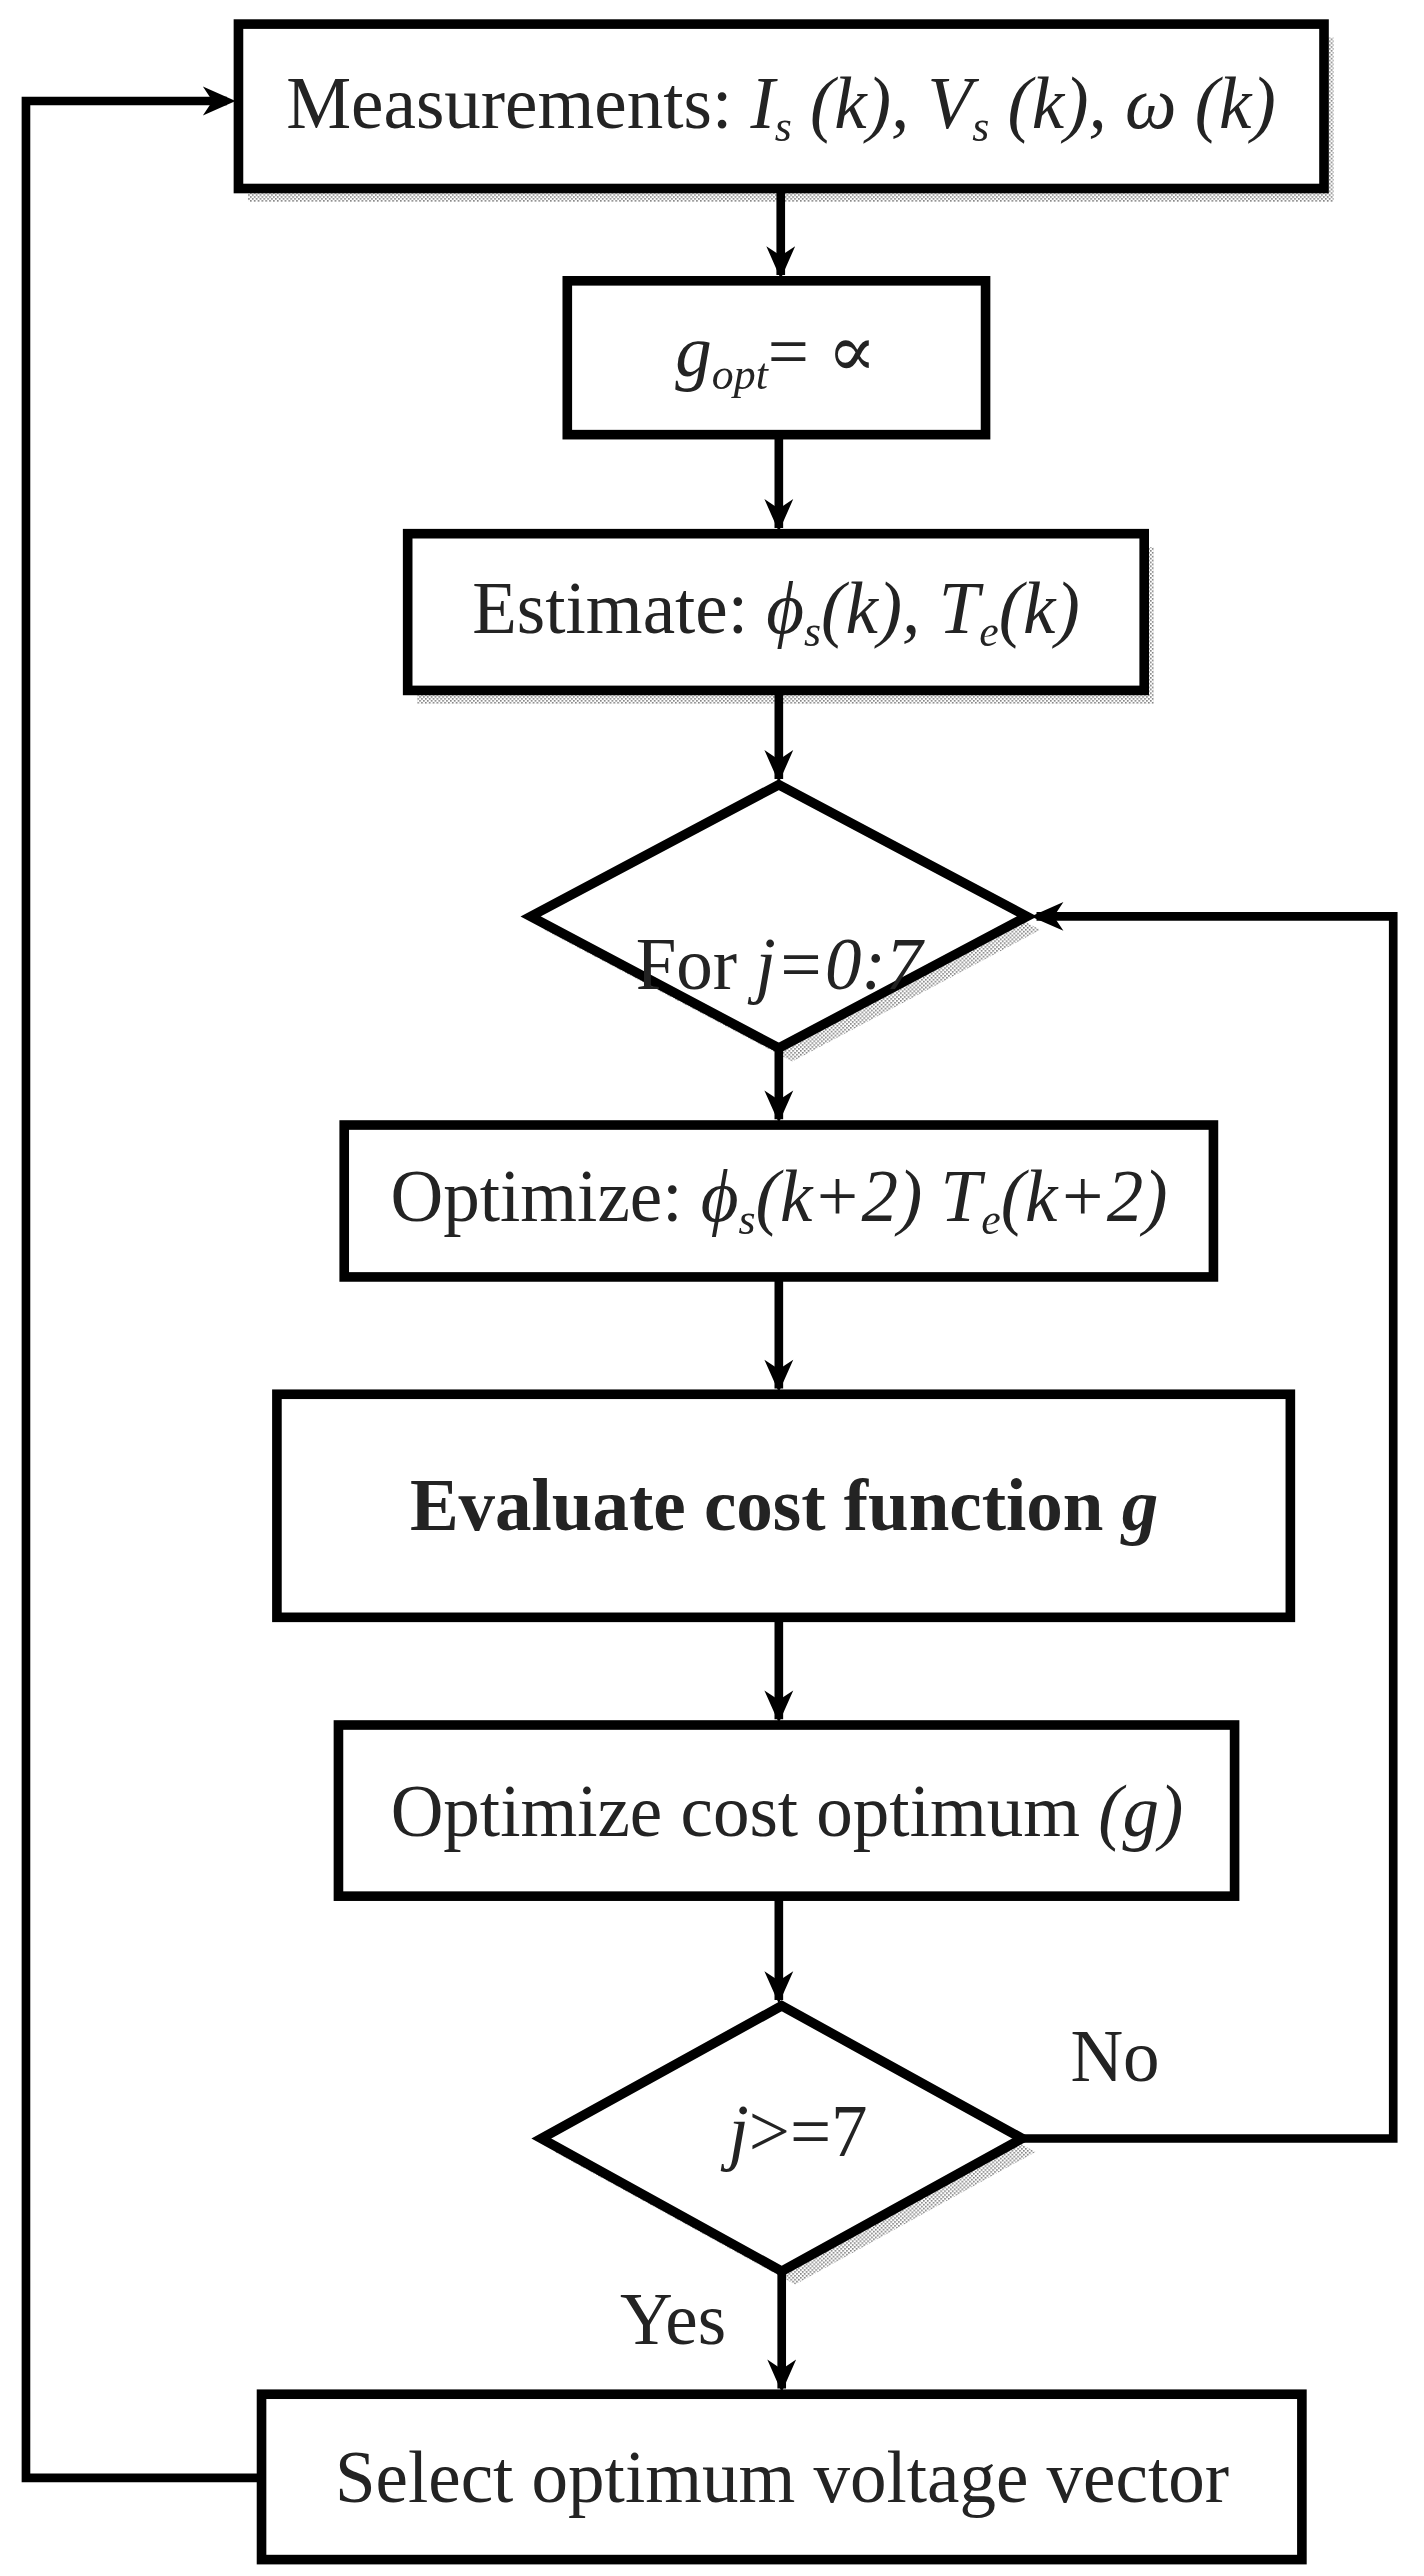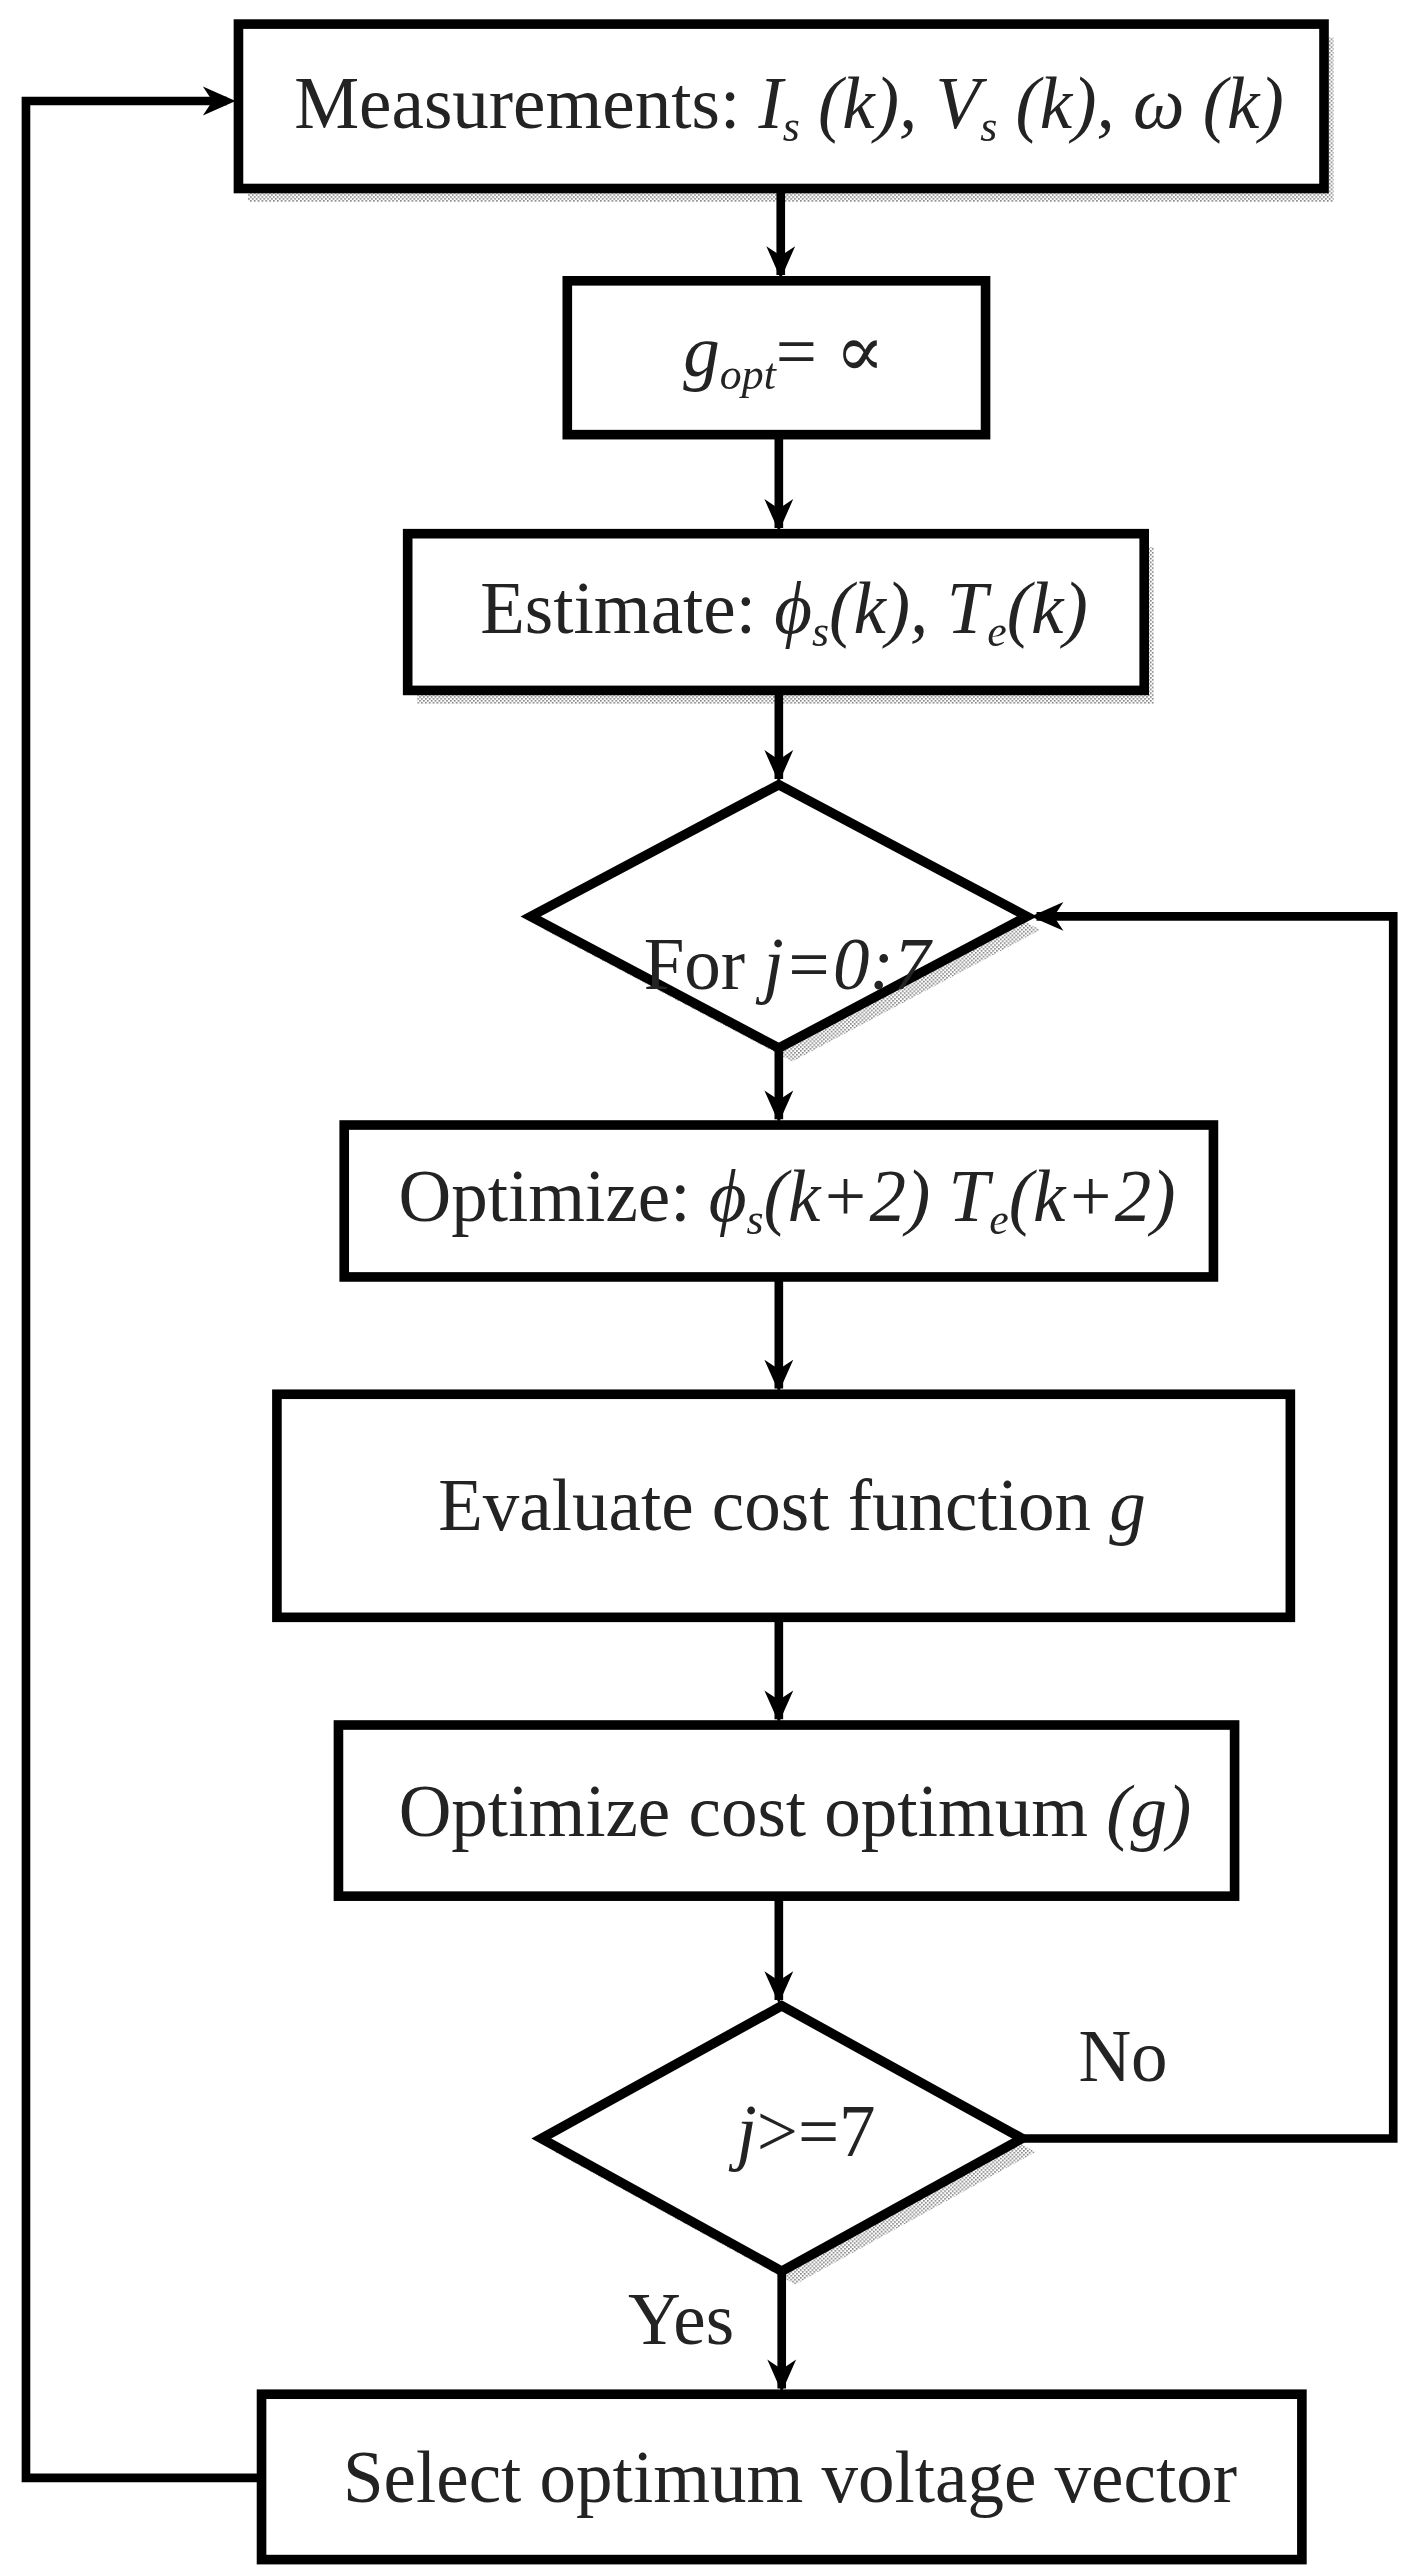--- a/index.html
+++ b/index.html
@@ -2,25 +2,25 @@
 <html><head>
 <meta charset="utf-8">
 <style>
   html,body{margin:0;padding:0;background:#ffffff;}
   .stage{position:relative;width:1424px;height:2576px;background:#ffffff;overflow:hidden;}
   .stage svg{position:absolute;left:0;top:0;}
   .txt{
     position:absolute;transform:translate(-50%,-50%);
     white-space:nowrap;text-align:center;
     font-family:"Liberation Serif","DejaVu Serif",serif;
-    font-size:73px;color:#232323;line-height:1.0;margin-left:8px;
+    font-size:73px;color:#232323;line-height:1.0;
   }
   .it{font-style:italic;}
   .sub{font-size:.6em;vertical-align:-.3em;}
-  .twoline{line-height:108px;}
+  .twoline{line-height:108px;font-weight:bold;}
 </style>
 </head>
 <body>
 
 <div class="stage">
 
   <svg width="1424" height="2576" viewBox="0 0 1481 2679">
     <defs>
       <pattern id="ht" width="4" height="4" patternUnits="userSpaceOnUse">
         <rect width="4" height="4" fill="#ffffff"></rect>

